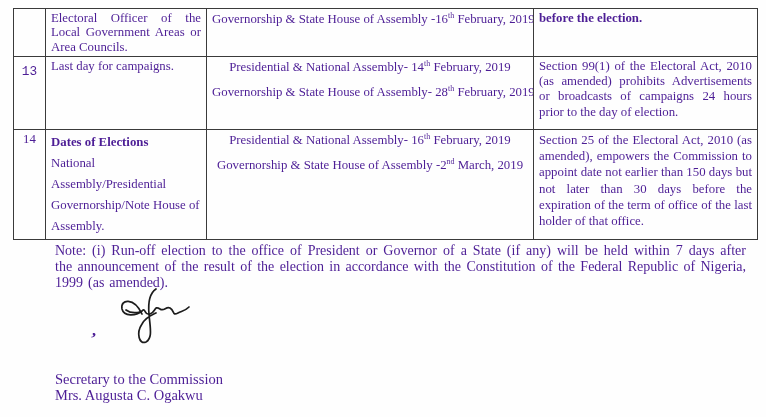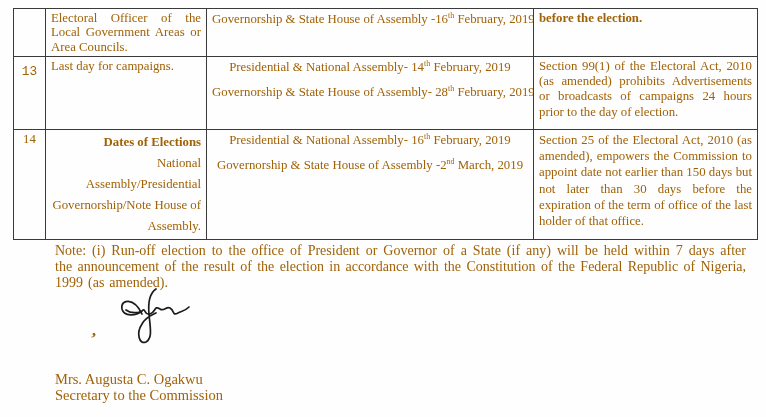--- a/index.html
+++ b/index.html
@@ -2,21 +2,21 @@
 <html><head>
 <meta charset="utf-8">
 <style>
   * { box-sizing: border-box; }
   html,body { margin:0; padding:0; background:#e9e9e9; }
   .page {
     position: relative;
     width: 766px; height: 417px;
     background: #fefefe;
     font-family: "Liberation Serif", serif;
-    color: #a16207;
+    color: #4c1d95;
     overflow: hidden;
   }
 
   
   table.timetable {
     position: absolute; left: 13px; top: 8px;
     width: 744px;
     border-collapse: collapse;
     table-layout: fixed;
   }
@@ -29,21 +29,21 @@
   }
   tr.row-a  td { height: 45px; }
   tr.row-13 td { height: 73px; }
   tr.row-14 td { height: 102px; }
 
   .sn-cell { text-align: center; padding-top: 2px; }
   tr.row-13 .sn-cell { padding-top: 7px; font-family: Liberation Mono, monospace; }
 
   .activity-a { text-align: justify; line-height: 14.3px; }
   .activity-13 { padding-top: 13px; }
-  .activity-14 { text-align: right; line-height: 21px; padding-top: 2px; }
+  .activity-14 { text-align: left; line-height: 21px; padding-top: 2px; }
   .activity-title { font-weight: bold; }
 
   .dates-cell { text-align: center; }
   .dates-a  { padding-top: 3px; }
   .dates-13 { padding-top: 12px; }
   .dates-14 { padding-top: 22px; }
   .date-line { line-height: 16px; white-space: nowrap; }
   .date-line + .date-line { margin-top: 9px; }
   sup { font-size: 0.62em; vertical-align: super; line-height: 0; }
 
@@ -132,17 +132,17 @@
     <g fill="none" stroke="#1c1c1c" stroke-width="1.7" stroke-linecap="round">
       <path d="M30,31 C22,14 8,16 10,26 C12,34 24,33 30,28 C34,24 32,33 38,31 C44,29 42,22 48,26 C52,29 54,23 58,25 C63,28 60,33 66,30 C70,28 73,28 77,24"></path>
       <path d="M44,6 C38,10 36,20 37,31 C38,44 41,55 34,59 C27,62 24,50 30,41 C34,34 40,32 44,30"></path>
       <path d="M14,27 C18,30 24,30 28,29"></path>
     </g>
   </svg>
 
   <div class="stray-mark">’</div>
 
   <div class="signatory">
+    <div>Secretary to the Commission</div>
     <div>Mrs. Augusta C. Ogakwu</div>
-    <div>Secretary to the Commission</div>
   </div>
 
 </div>
 
 </body></html>

